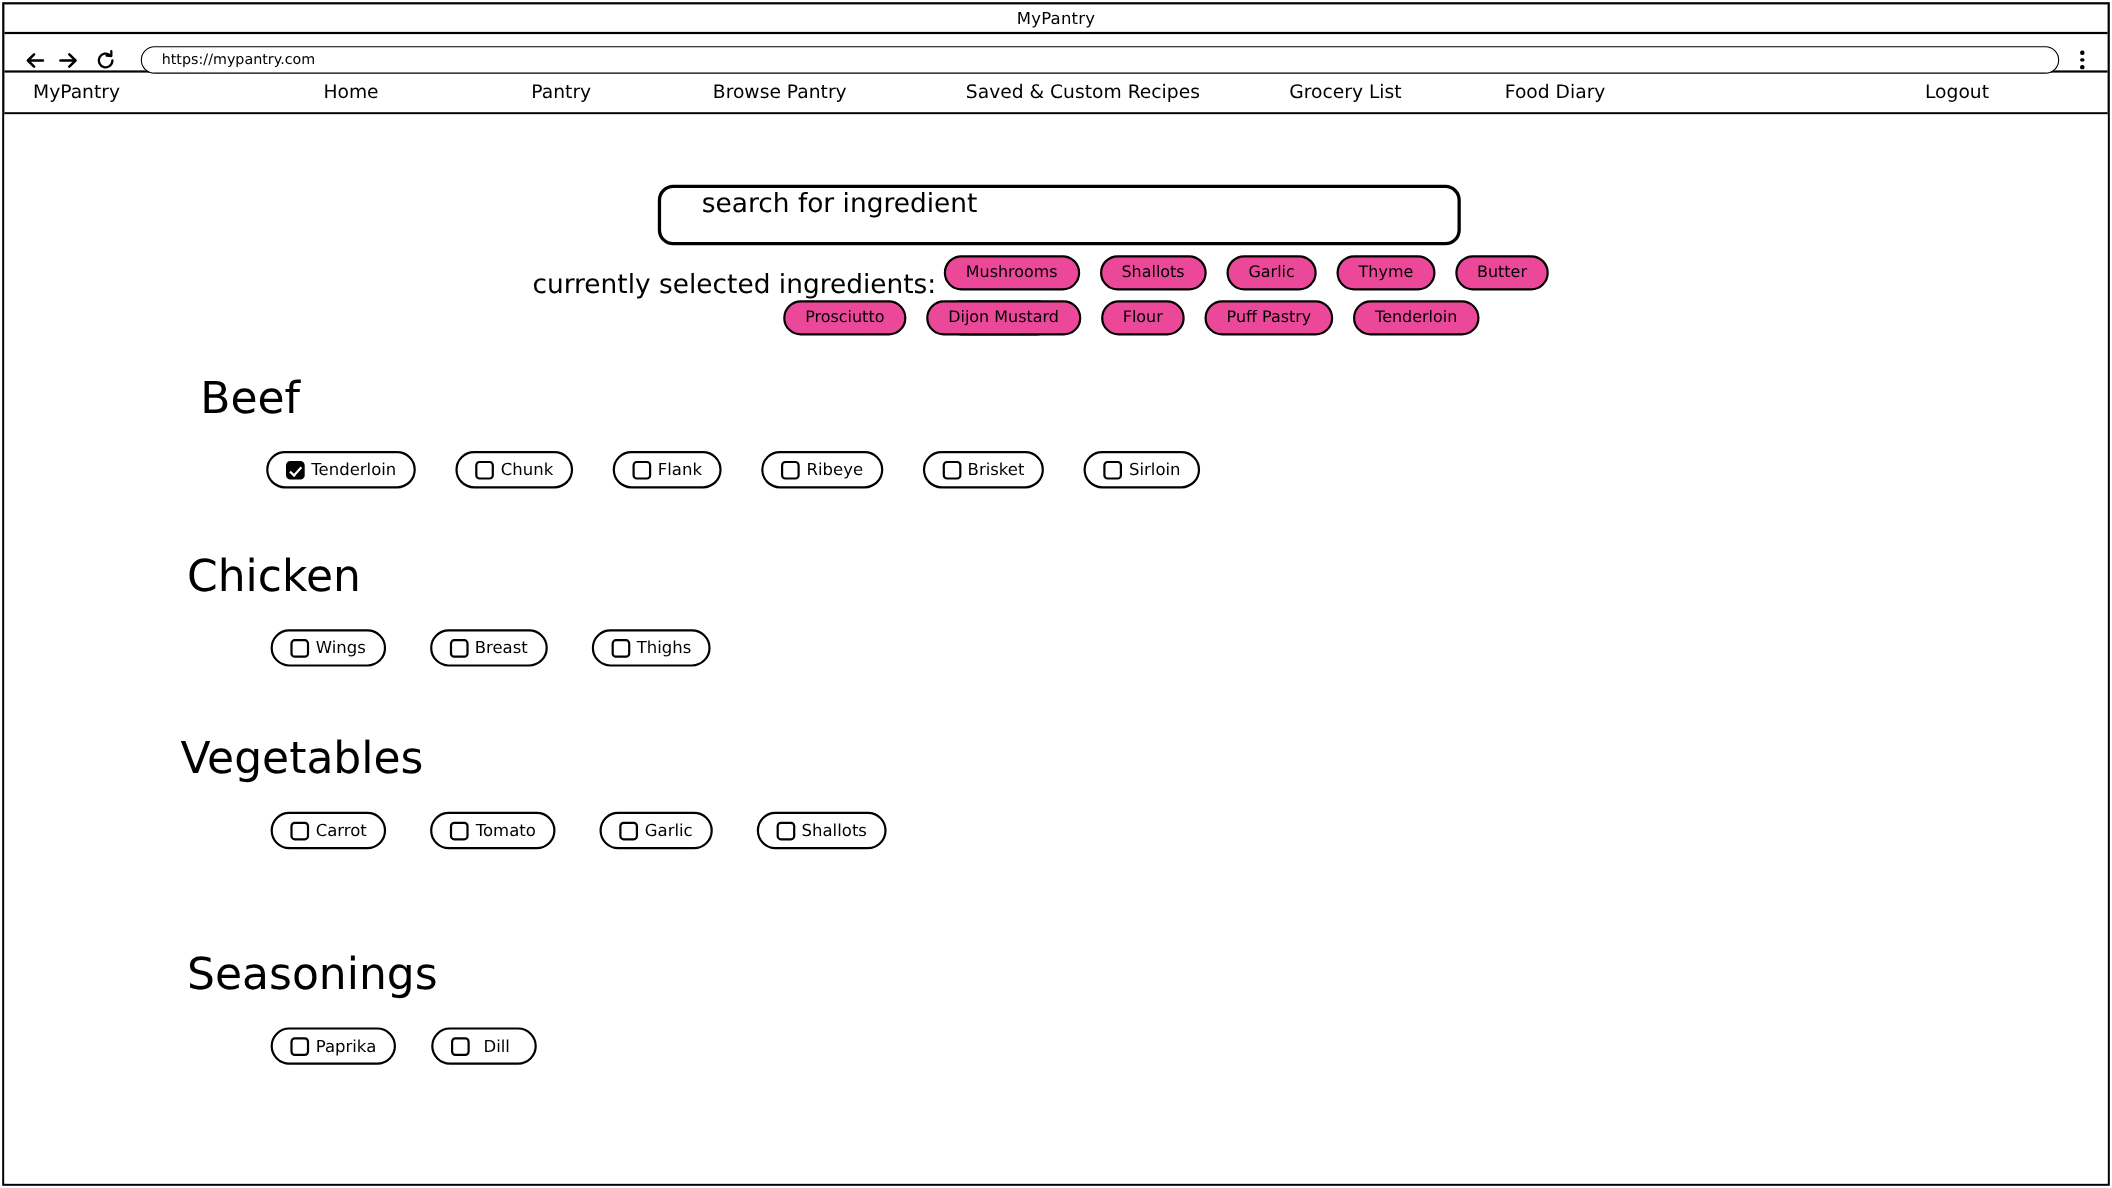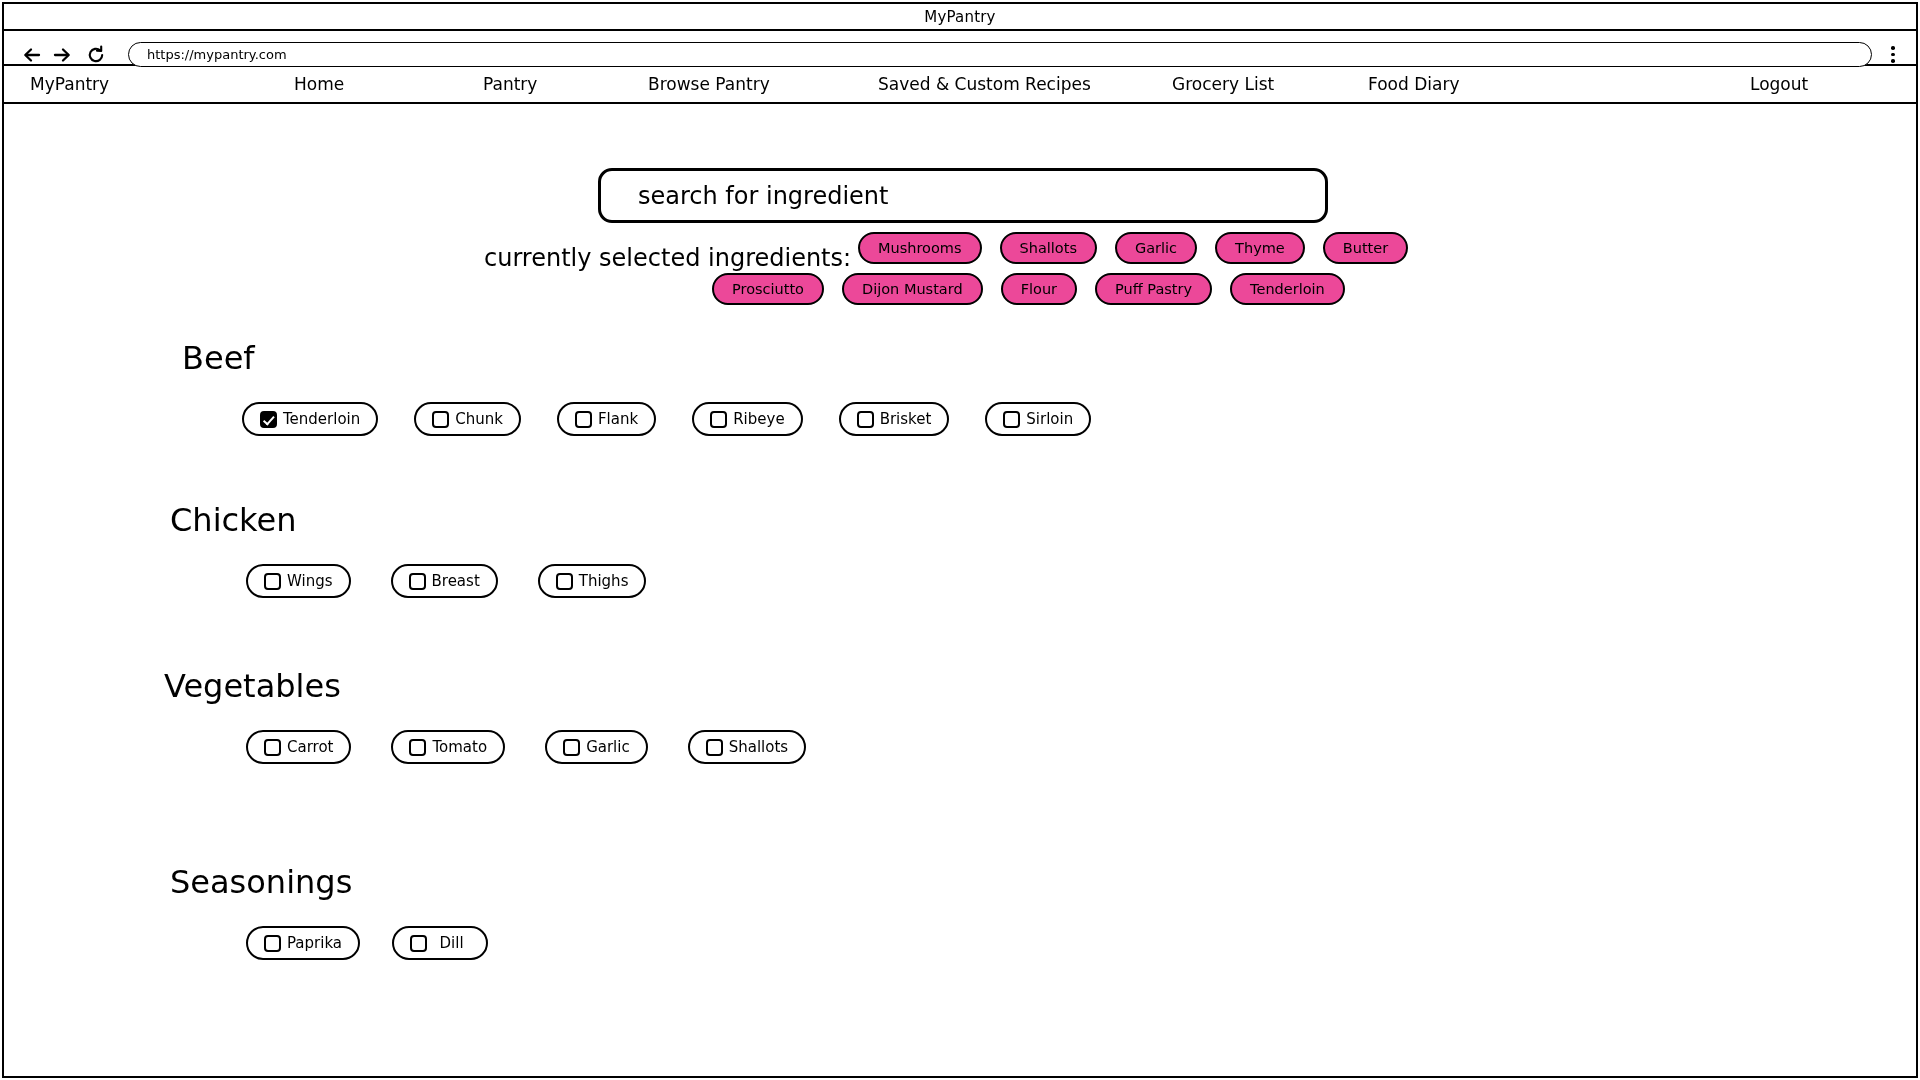--- a/index.html
+++ b/index.html
@@ -138,21 +138,20 @@
   
   .search-box {
     position: absolute;
     left: 594px;
     top: 64px;
     width: 730px;
     height: 55px;
     border: 3px solid #000;
     border-radius: 14px;
     display: flex;
-    align-items: center;
     padding-left: 37px;
     background: #fff;
     cursor: text;
   }
   .search-box .search-text {
     font-size: 24px;
     color: #000;
   }
 
   
@@ -203,21 +202,21 @@
     gap: 18px;
   }
 
   
   .category {
     position: absolute;
     left: 0;
     width: 100%;
   }
   .cat-title {
-    font-size: 32px;
+    font-size: 40px;
     color: #000;
     white-space: nowrap;
     margin: 0;
     font-weight: normal;
     line-height: 1;
   }
   .cat-items {
     display: flex;
     align-items: flex-start;
     margin-top: 28px;

